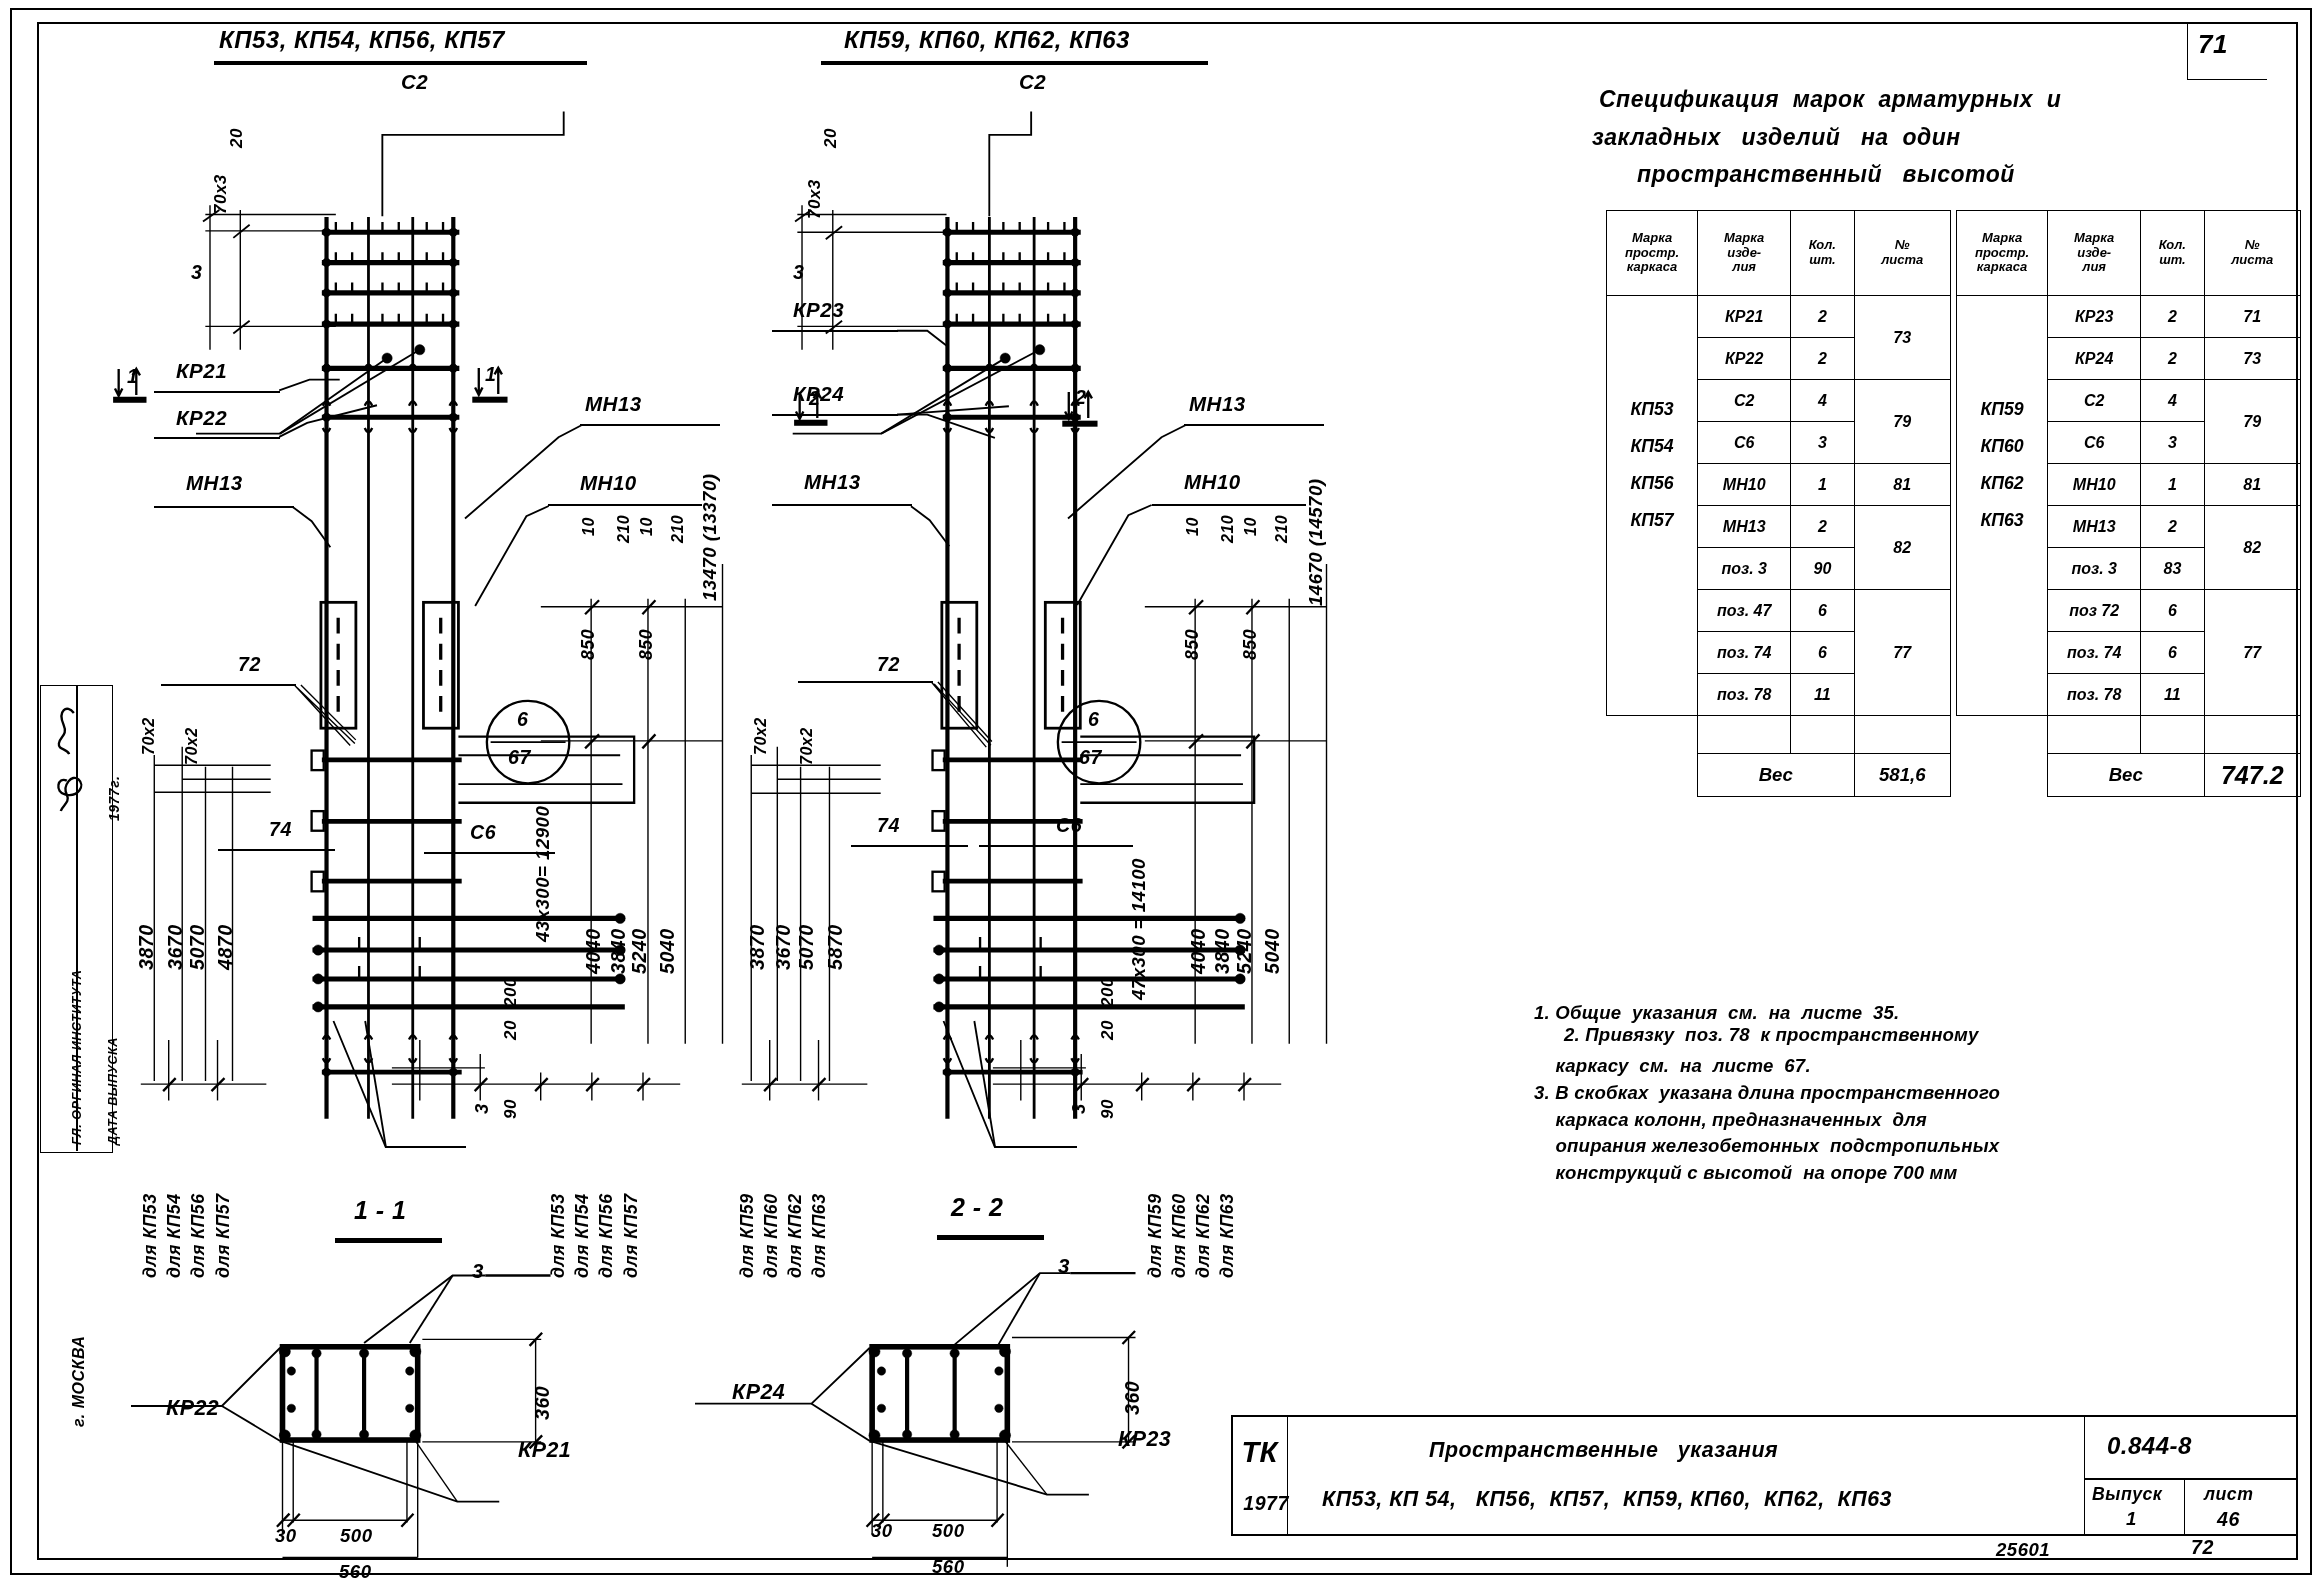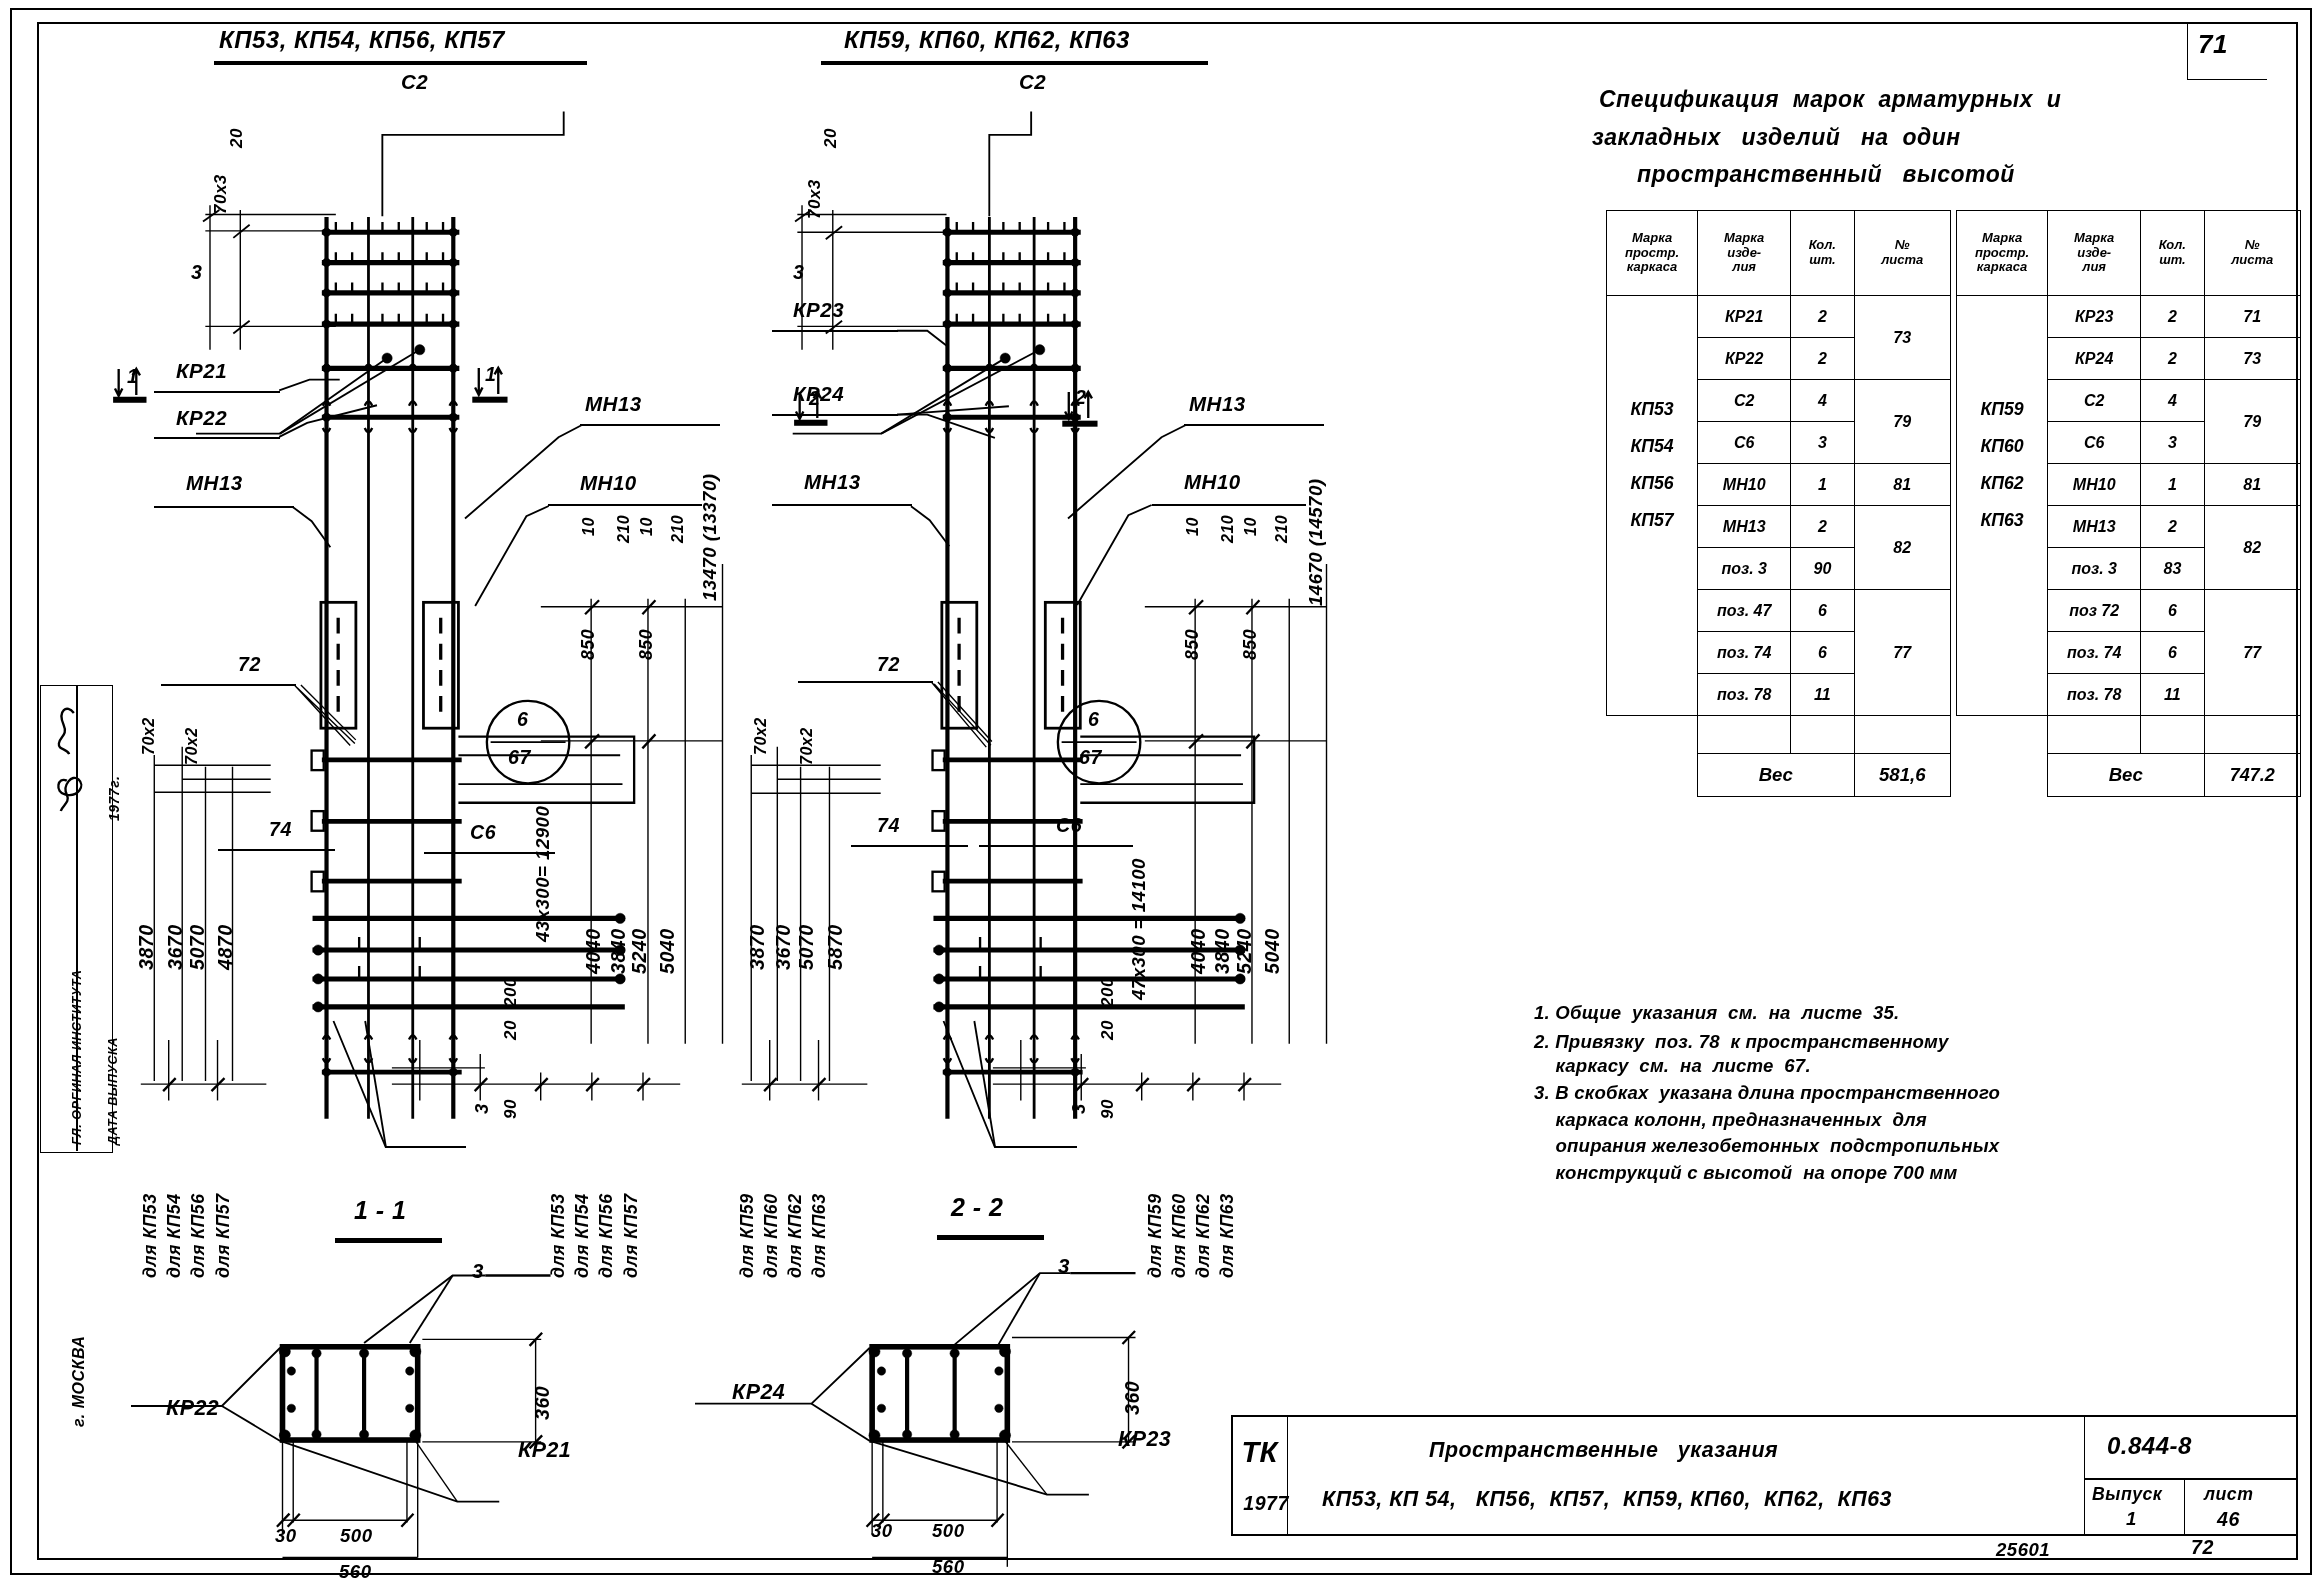--- a/index.html
+++ b/index.html
@@ -882,28 +882,28 @@
         </tr>
         <tr>
           <td style="height: 37px; border: none;"></td>
           <td style="height: 37px;"></td>
           <td style="height: 37px;"></td>
           <td style="height: 37px;"></td>
         </tr>
         <tr>
           <td style="border: none;"></td>
           <td colspan="2" style="height: 42px; font-size: 18.6px;">Вес</td>
-          <td style="font-size: 18px;">747.2</td>
+          <td style="font-size: 25px;">747.2</td>
         </tr>
       </tbody>
   </table>
 
   <div id="notes" style="position:absolute;left:1534px;top:1002px;">
     <div class="note" style="position:relative;top:0px;">1. Общие  указания  см.  на  листе  35.</div>
-    <div class="note" style="position:relative;top:7px;">2. Привязку  поз. 78  к пространственному</div>
+    <div class="note" style="position:relative;top:0;margin-left:30px;">2. Привязку  поз. 78  к пространственному</div>
     <div class="note" style="position:relative;top:9.3px;">    каркасу  см.  на  листе  67.</div>
     <div class="note" style="position:relative;top:14px;">3. В скобках  указана длина пространственного</div>
     <div class="note" style="position:relative;top:18.6px;">    каркаса колонн, предназначенных  для</div>
     <div class="note" style="position:relative;top:23px;">    опирания железобетонных  подстропильных</div>
     <div class="note" style="position:relative;top:28px;">    конструкций с высотой  на опоре 700 мм</div>
   </div>
 
   <div id="titleblock" style="left:1231px;top:1415px;width:1063px;height:117px;">
     <div class="tbcell" style="left:0;top:0;width:54px;height:117px;"></div>
     <div class="txt hand" style="left:8.4px;top:18.6px;font-size:29px;">ТК</div>

